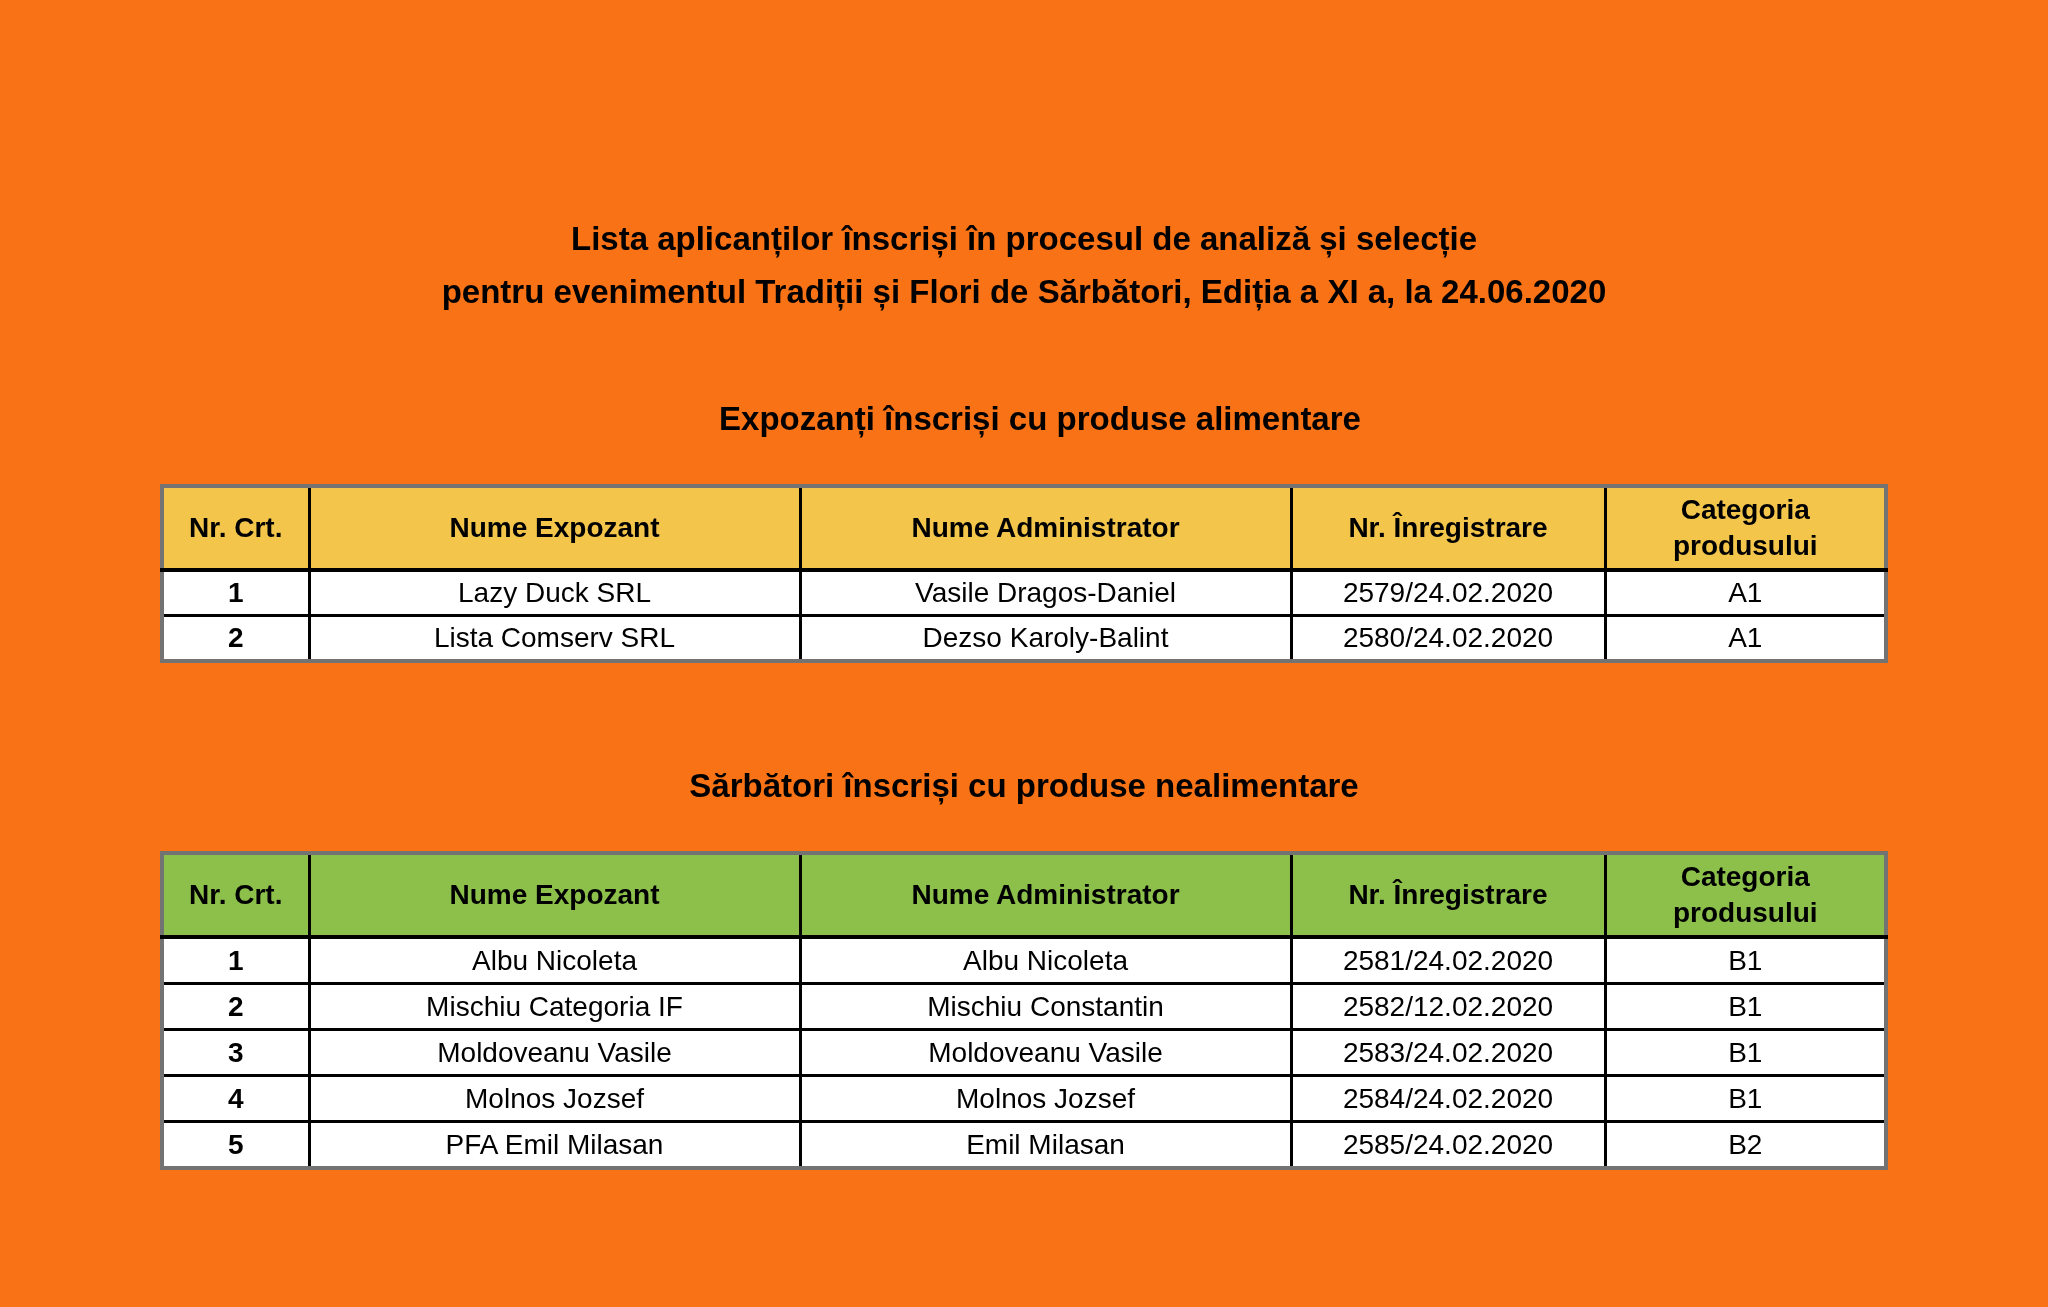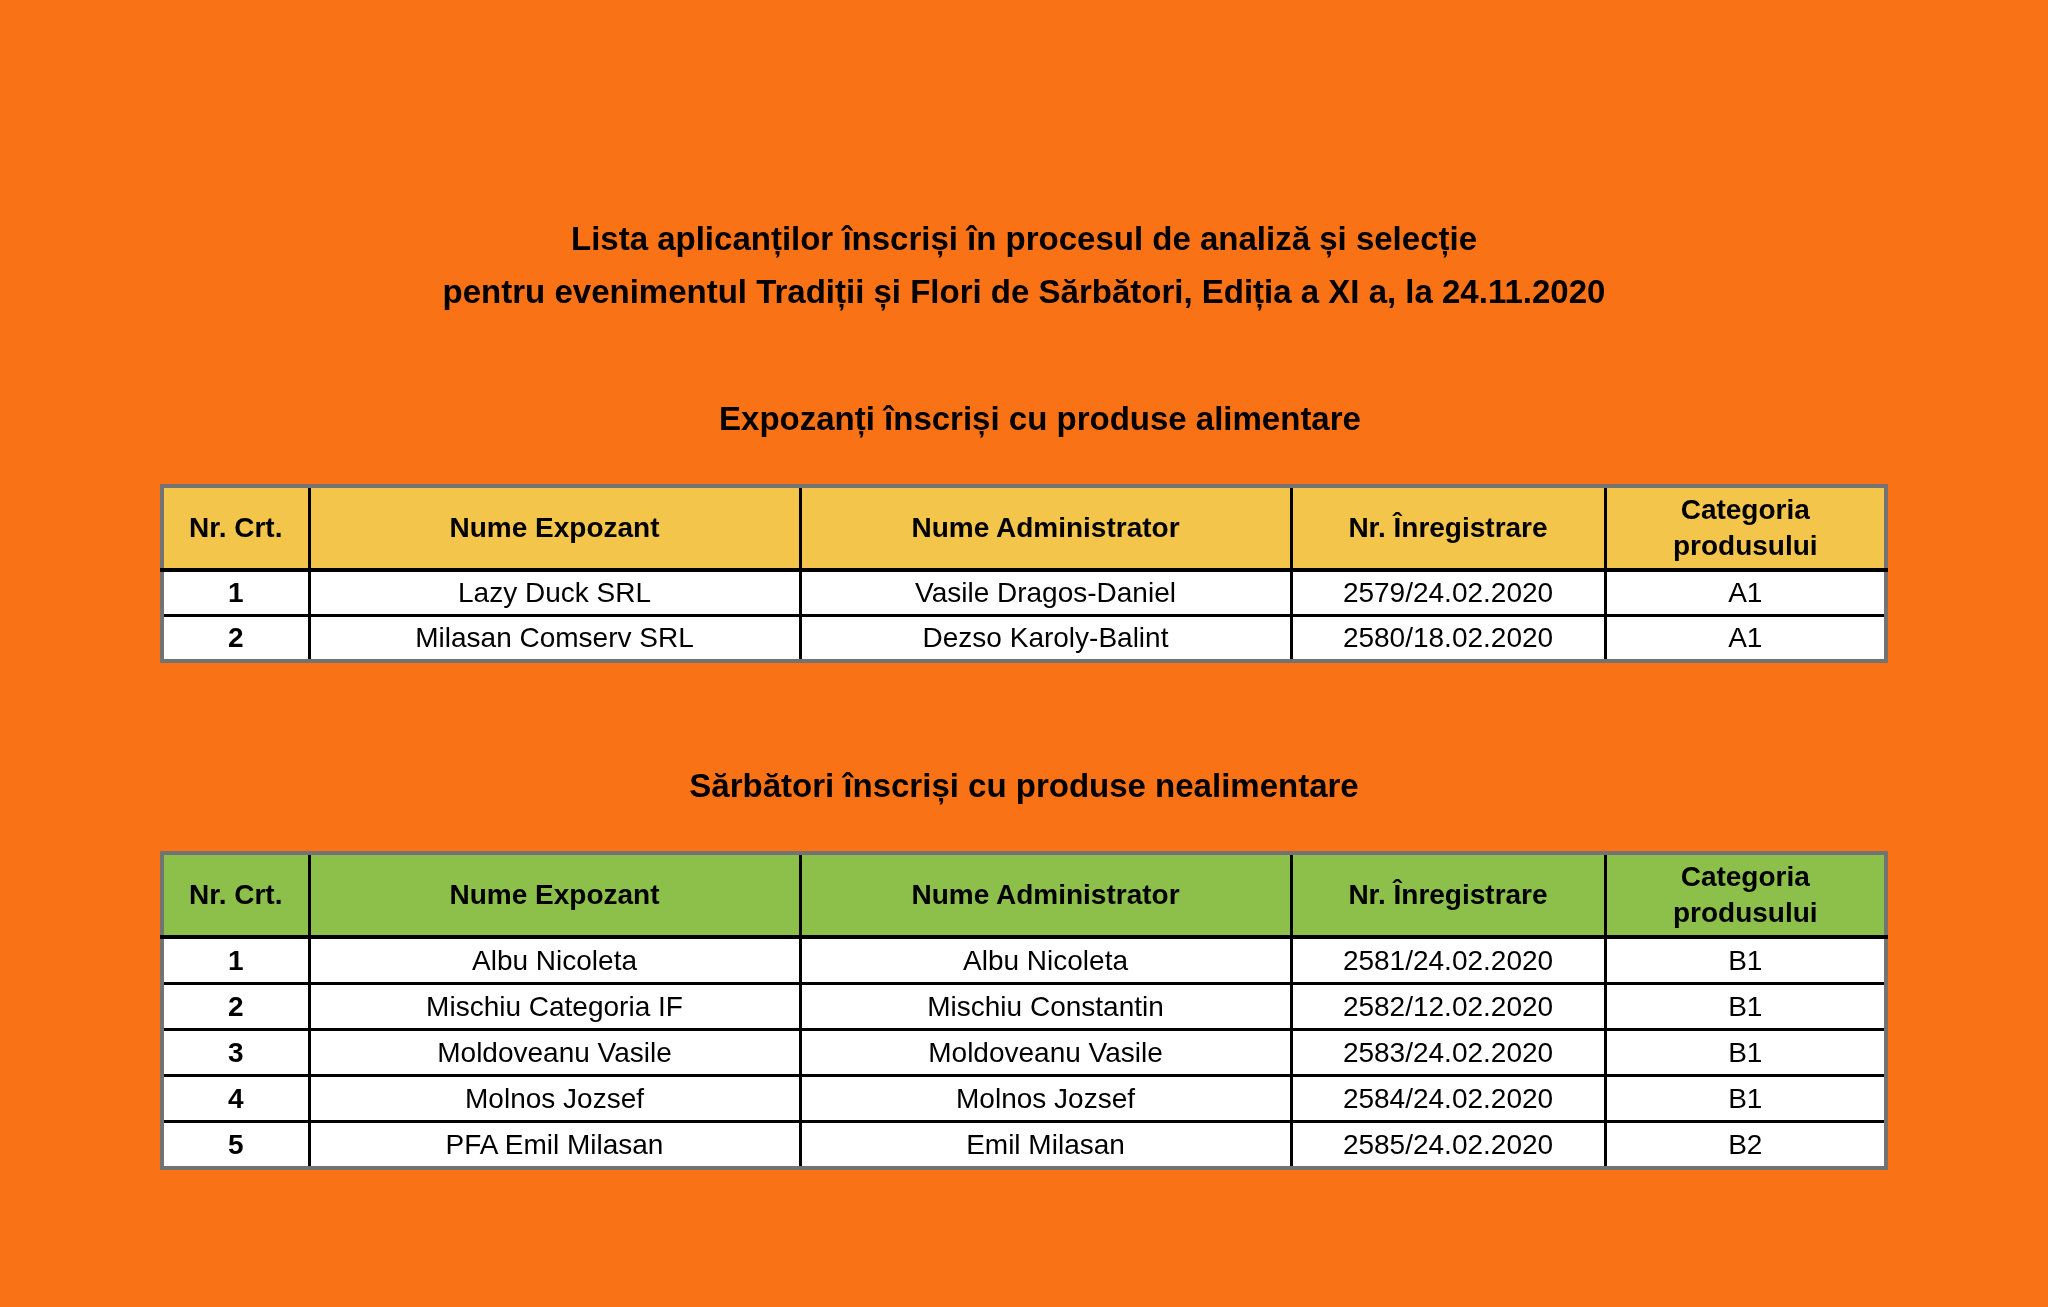--- a/index.html
+++ b/index.html
@@ -71,21 +71,21 @@
   .table-2 td { height: 43px; }
   .data-table td.row-index { font-weight: bold; }
 </style>
 </head>
 <body>
 
 <div class="page">
 
   <header class="doc-title">
     <div>Lista aplicanților înscriși în procesul de analiză și selecție</div>
-    <div>pentru evenimentul Tradiții și Flori de Sărbători, Ediția a XI a, la 24.11.2020</div>
+    <div>pentru evenimentul Tradiții și Flori de Sărbători, Ediția a XI a, la 24.06.2020</div>
   </header>
 
   <h2 class="section-heading heading-1">Expozanți înscriși cu produse alimentare</h2>
 
   <table class="data-table table-1">
     <colgroup>
       <col class="col-1">
         <col class="col-2">
         <col class="col-3">
         <col class="col-4">
@@ -103,23 +103,23 @@
     <tbody>
         <tr>
           <td class="row-index">1</td>
           <td>Lazy Duck SRL</td>
           <td>Vasile Dragos-Daniel</td>
           <td>2579/24.02.2020</td>
           <td>A1</td>
         </tr>
         <tr>
           <td class="row-index">2</td>
-          <td>Milasan Comserv SRL</td>
+          <td>Lista Comserv SRL</td>
           <td>Dezso Karoly-Balint</td>
-          <td>2580/18.02.2020</td>
+          <td>2580/24.02.2020</td>
           <td>A1</td>
         </tr>
       </tbody>
   </table>
 
   <h2 class="section-heading heading-2">Sărbători înscriși cu produse nealimentare</h2>
 
   <table class="data-table table-2">
     <colgroup>
       <col class="col-1">

